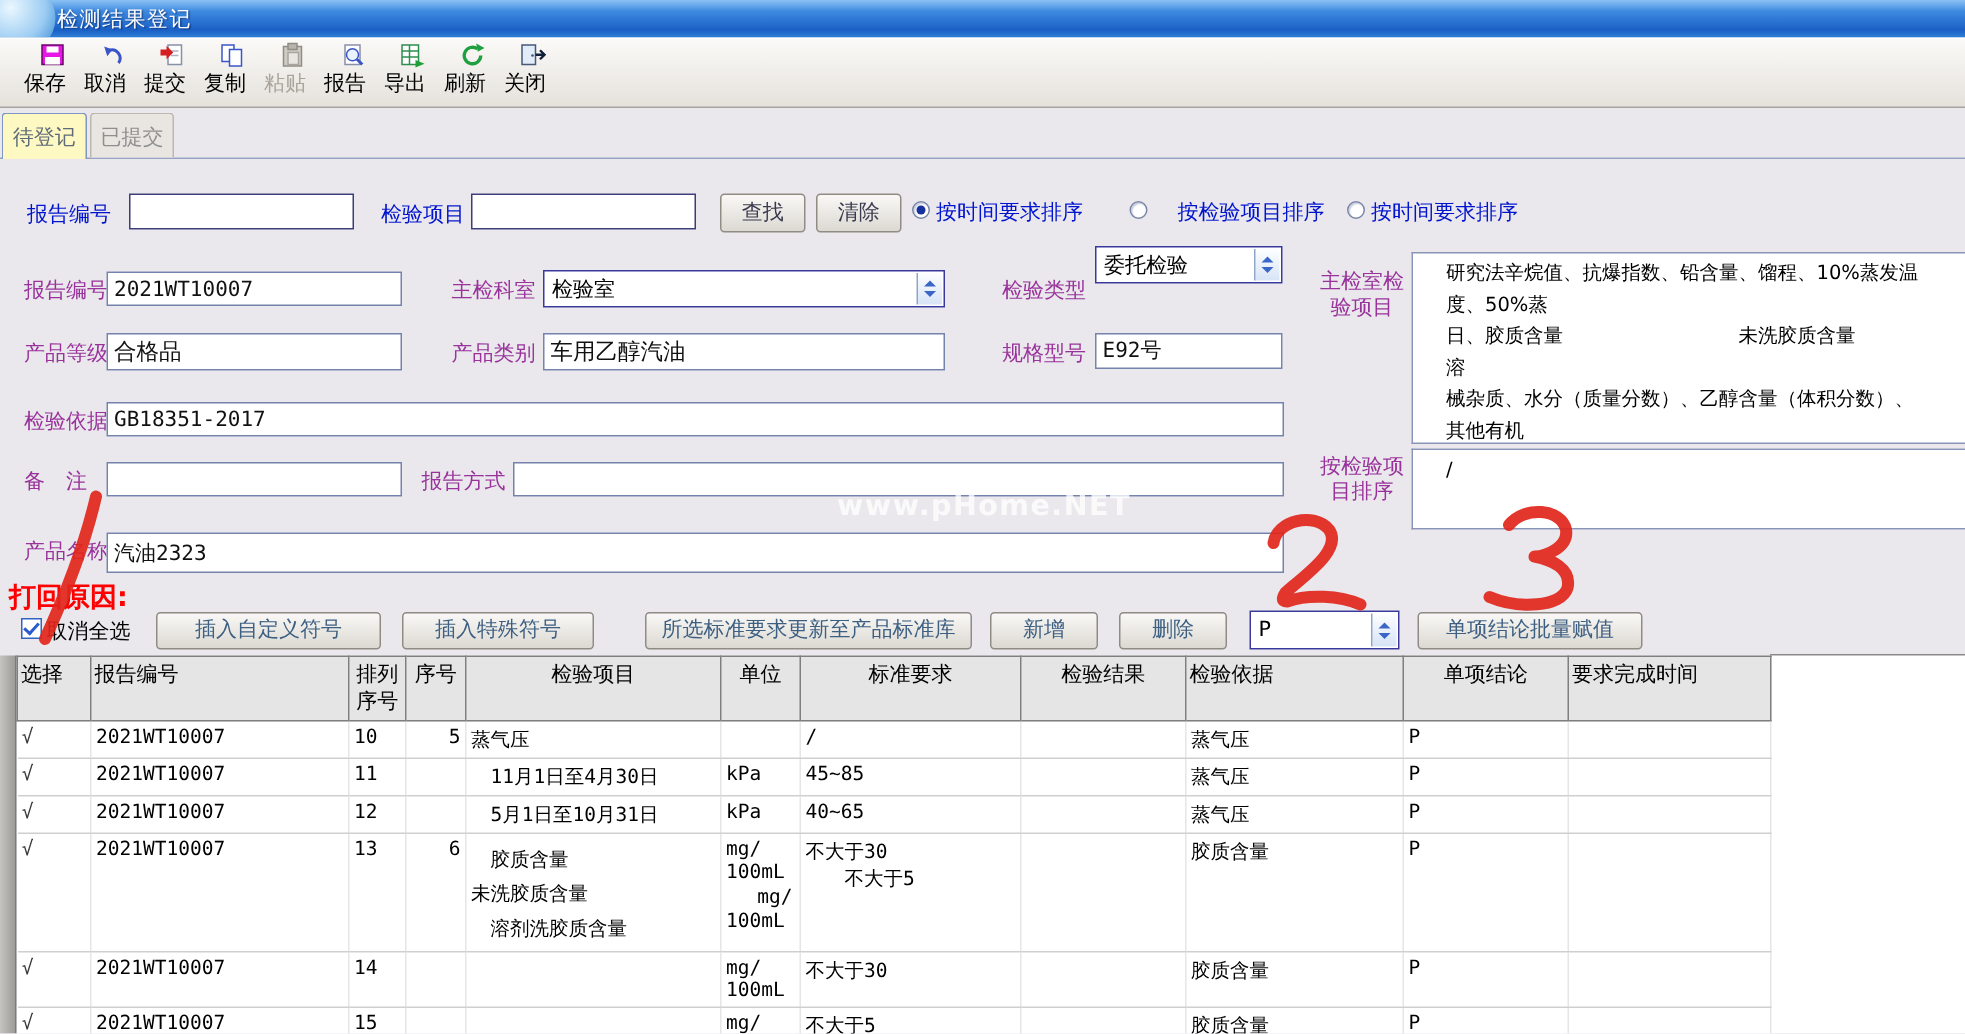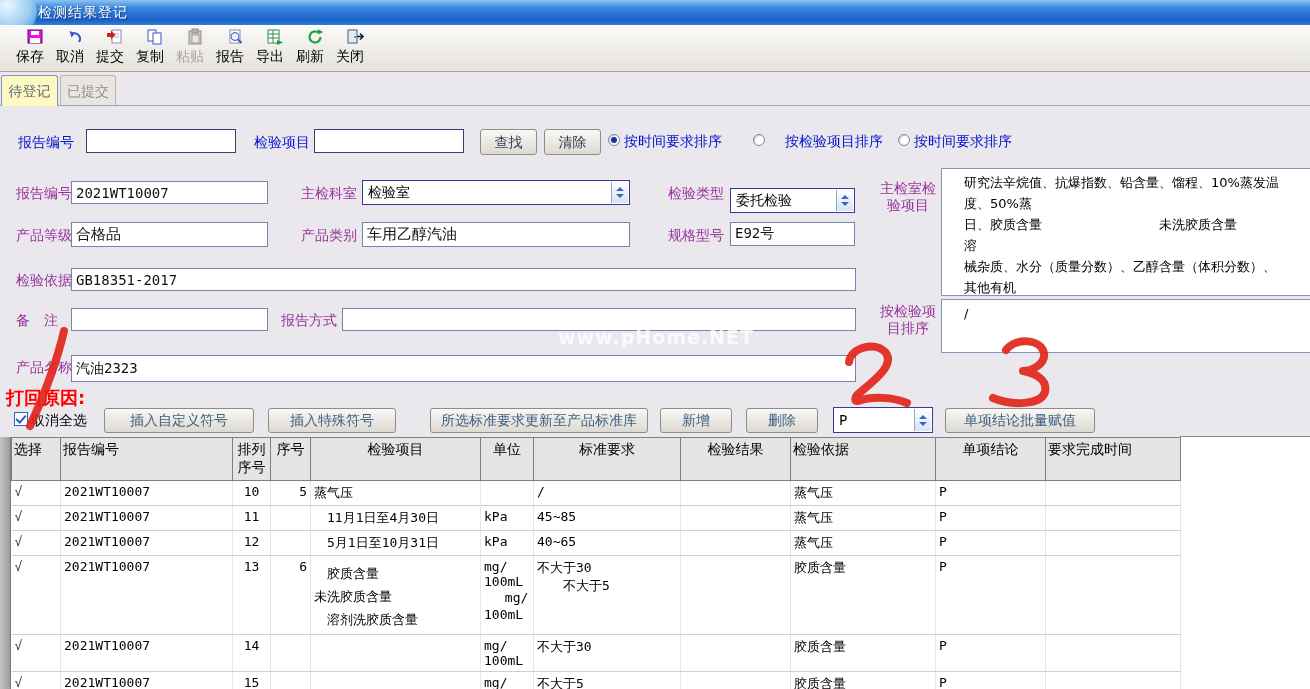--- a/index.html
+++ b/index.html
@@ -52,21 +52,21 @@
   
   .lstrip{left:0;top:437px;width:11px;height:252px;background:linear-gradient(90deg,#C6C4C0,#9E9C98);border-right:1px solid #7A7A7A;z-index:2}
   .rpanel{left:1180px;top:436px;width:130px;height:253px;background:#fff;border-top:1px solid #8A8A8A}
   table.grid{position:absolute;left:11px;top:437px;width:1169px;border-collapse:collapse;table-layout:fixed;background:#fff;z-index:1}
   table.grid th{background:#e5e5e5;border:1px solid #7F7F7F;font-weight:normal;font-size:14px;padding:3px 2px;vertical-align:top;height:34px}
   table.grid td{border-right:1px solid #E6E6E6;border-bottom:1px solid #CFCFCF;vertical-align:top;
        font:13px "DejaVu Sans Mono","Liberation Mono",monospace;padding:3px 3px;white-space:pre-line;overflow:hidden}
   .th-l{text-align:left;padding-left:5px}
   .c0{padding-left:5px;color:#3A3A3A;font-size:14px}
   .c1{padding-left:6px}
-  .c2{text-align:center;padding-right:9px}
+  .c2{text-align:left;padding-right:9px}
   .c3{text-align:right;padding-right:2px}
   .c5{font-size:12px;line-height:15px;padding-left:3px}
   .c6{padding-left:4px}
   .c8{padding-left:6px}
   .c9{padding-left:9px}
   .pt28{padding-top:29px}
   .pt20{padding-top:23px}
   .pt8{padding-top:9px}
   
   .watermark{left:558px;top:326px;width:240px;color:rgba(255,255,255,.78);font-size:19px;font-weight:bold;
@@ -178,21 +178,21 @@
 <input class="abs inp" style="left: 71px; top: 181px; width: 197px; height: 23px;" value="2021WT10007">
 <div class="abs lb-purple" style="left:301px;top:185px">主检科室</div>
 <div class="abs combo" style="left:362px;top:180px;width:268px;height:25px">
   <span>检验室</span>
   <span class="sp">
       <i class="tri-up"></i>
       <i class="tri-dn"></i>
     </span>
 </div>
 <div class="abs lb-purple" style="left:668px;top:185px">检验类型</div>
-<div class="abs combo" style="left:730px;top:188px;width:125px;height:25px">
+<div class="abs combo" style="left:730px;top:164px;width:125px;height:25px">
   <span>委托检验</span>
   <span class="sp">
       <i class="tri-up"></i>
       <i class="tri-dn"></i>
     </span>
 </div>
 <div class="abs lb-purple" style="left:876px;top:180px;width:64px;text-align:center;line-height:17px">主检室检验项目</div>
 <div class="abs box" style="left:941px;top:168px;width:369px;height:128px;border-right:none">研究法辛烷值、抗爆指数、铅含量、馏程、10%蒸发温度、50%蒸
 日、胶质含量　　　　　　　　　未洗胶质含量　　　　　　溶
 械杂质、水分（质量分数）、乙醇含量（体积分数）、其他有机

